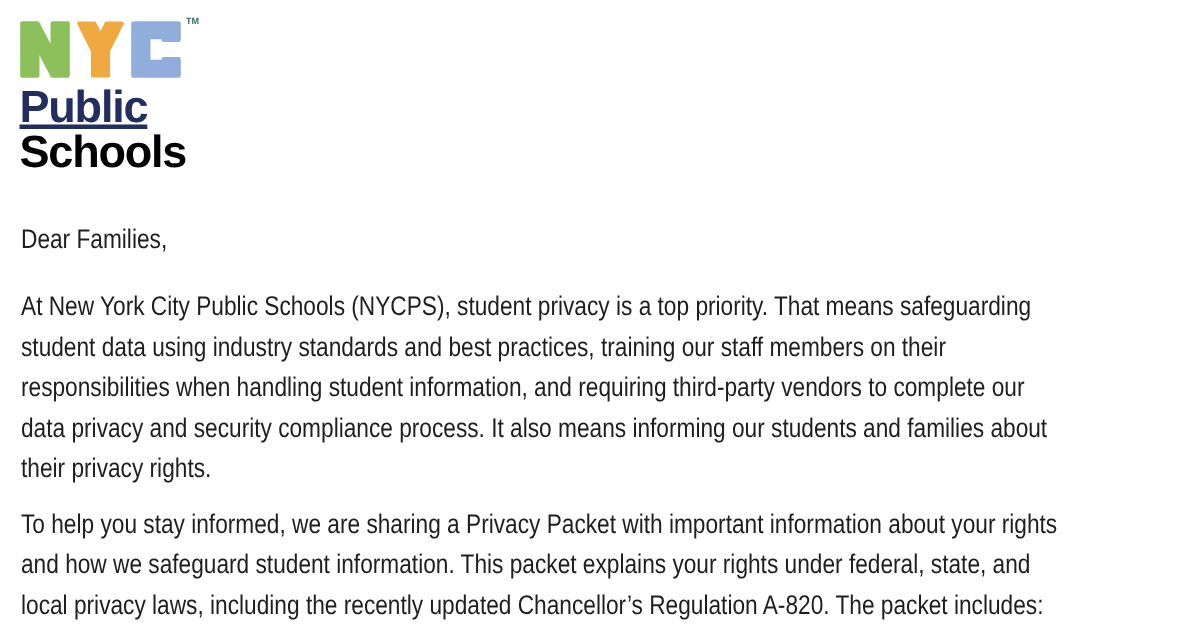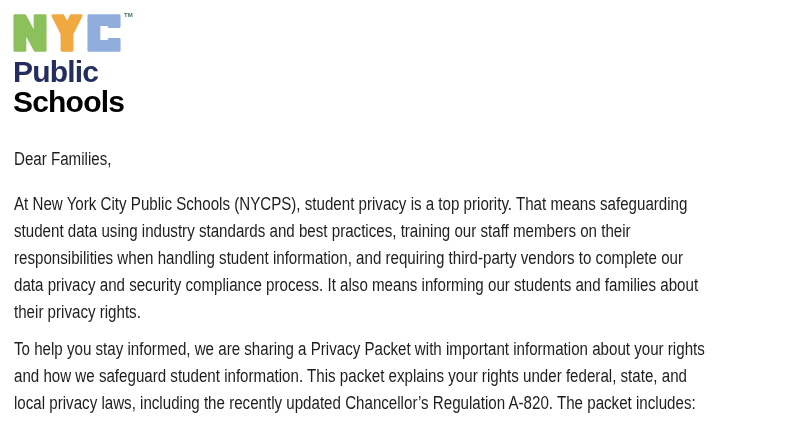--- a/index.html
+++ b/index.html
@@ -25,21 +25,21 @@
     top: -1px;
     left: -1px;
   }
   .logo-word {
     font-weight: 700;
     font-size: 30px;
     line-height: 30px;
     letter-spacing: -0.8px;
     margin-top: 0px;
   }
-  .logo-word.first { margin-top: 3px; }
+  .logo-word.first { margin-top: 3px; text-decoration: underline; }
 
   
   .letter-body {
     position: absolute;
     left: 14px;
     top: 146px;
     width: 940px;
     transform: scaleX(0.84);
     transform-origin: 0 0;
     font-size: 18px;

